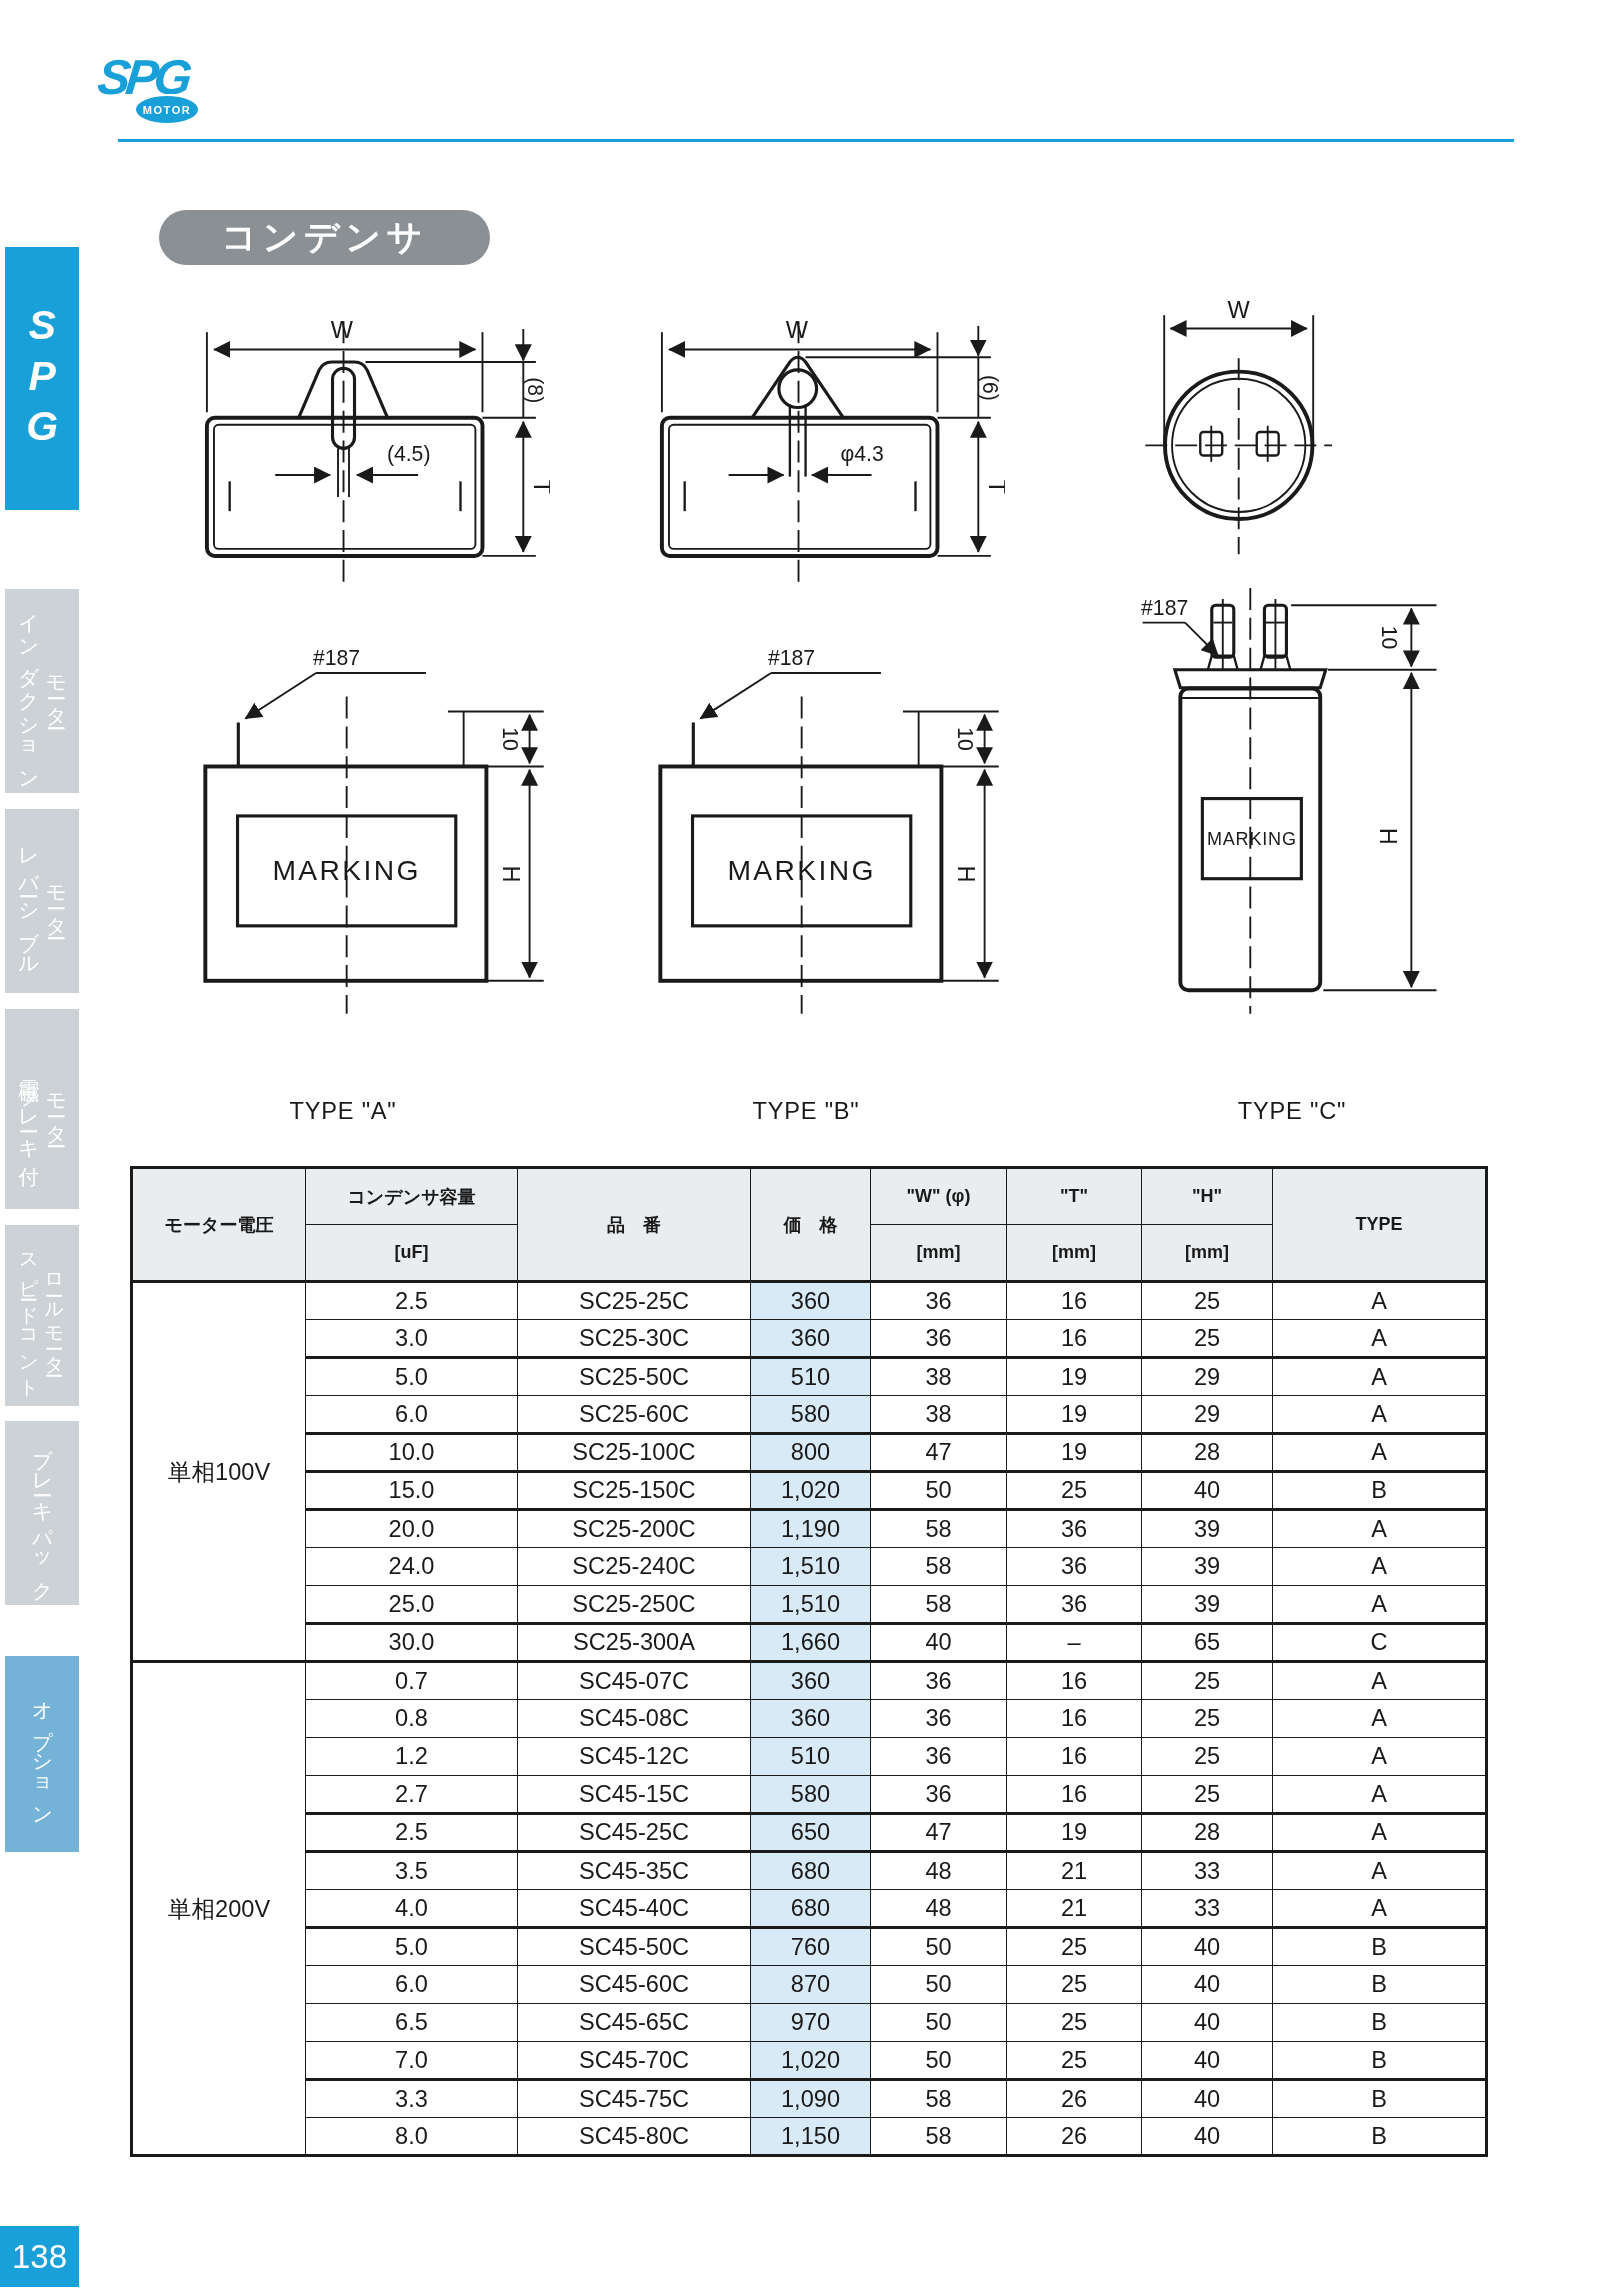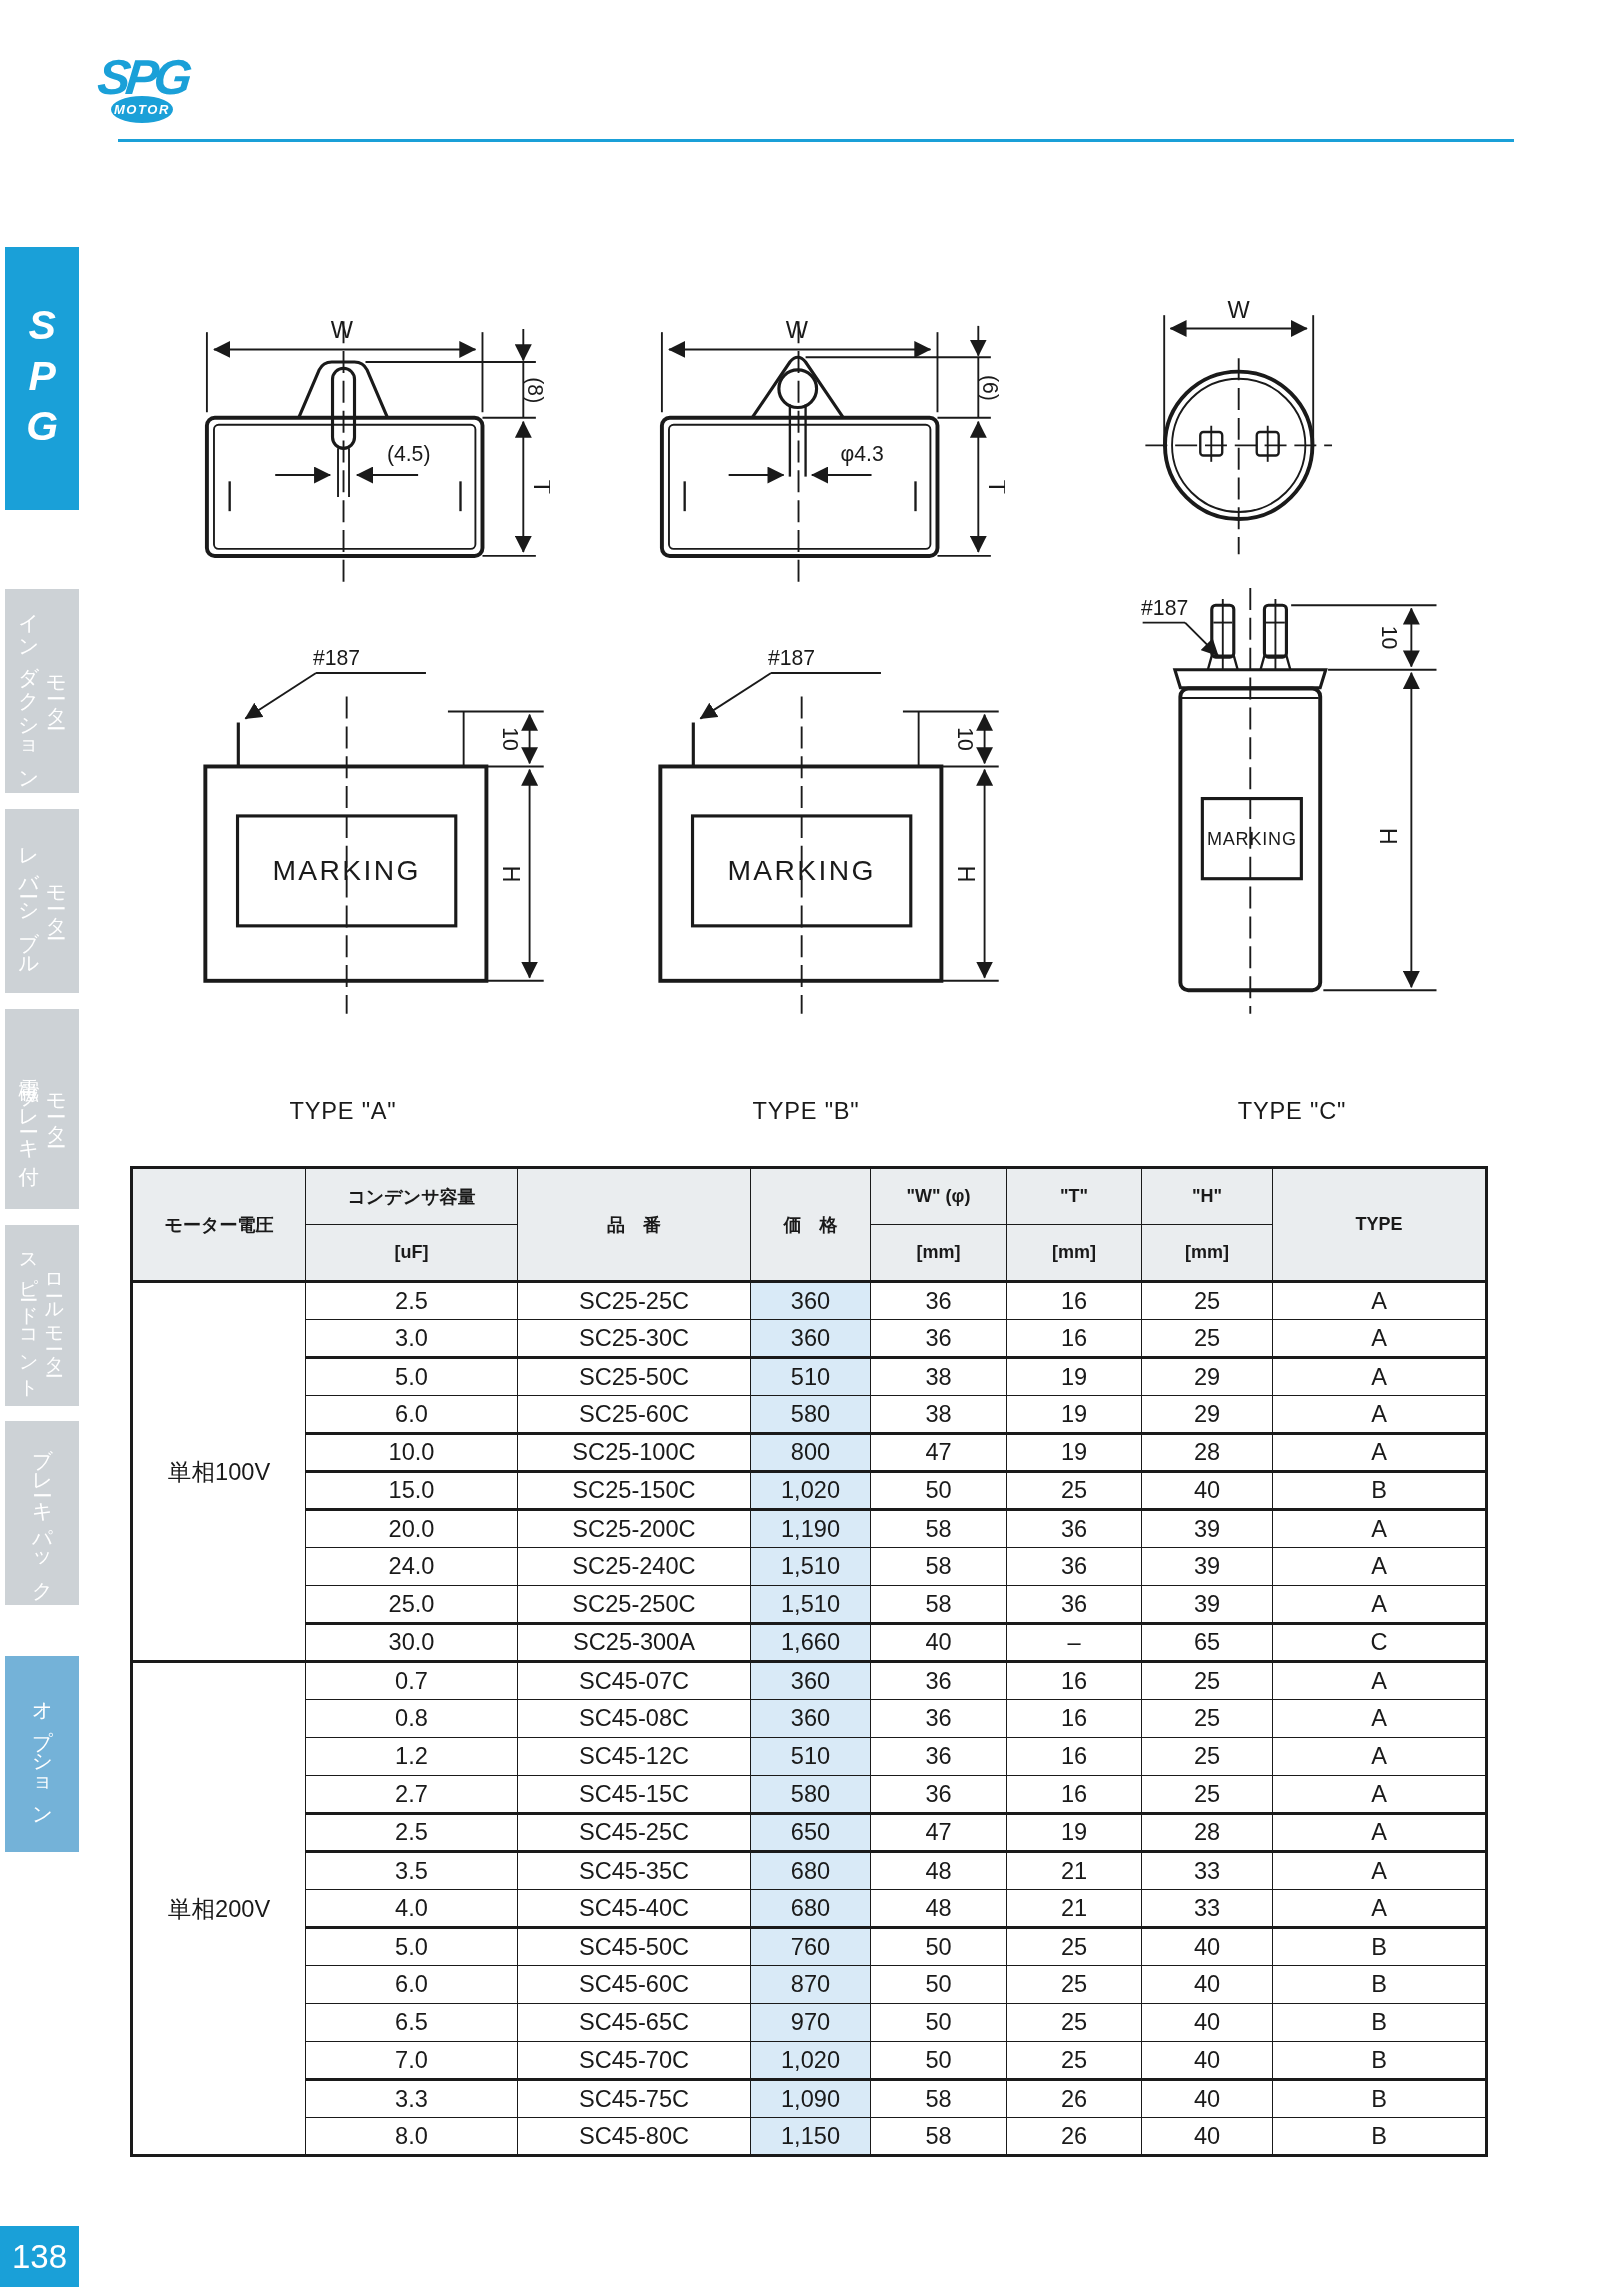--- a/index.html
+++ b/index.html
@@ -7,23 +7,23 @@
     --title-gray:#8B9095; --head-bg:#EAEDEF; --price-bg:#D9EAF7; --ink:#1A1A1A;
   }
   *{box-sizing:border-box;margin:0;padding:0;}
   html,body{background:#fff;}
   body{font-family:"Liberation Sans","DejaVu Sans",sans-serif;color:var(--ink);}
   .page{position:relative;width:1622px;height:2295px;background:#fff;overflow:hidden;}
 
   
   .logo{position:absolute;left:98px;top:53px;width:102px;height:82px;}
   .logo-text{font-size:49px;font-weight:900;font-style:italic;color:var(--brand);letter-spacing:-4.7px;line-height:1;transform:skewX(-6deg);}
-  .logo-oval{position:absolute;left:11px;top:41px;width:66px;height:31px;background:var(--brand);
-    border:2.4px solid #fff;border-radius:50%;color:#fff;font-size:13px;font-weight:bold;letter-spacing:1.6px;
-    display:flex;align-items:center;justify-content:center;font-style:italic;}
+  .logo-oval{position:absolute;left:36px;top:41px;width:66px;height:31px;background:var(--brand);
+    border:2.4px solid #fff;border-radius:50%;color:#fff;font-size:11px;font-weight:bold;letter-spacing:1.6px;
+    display:flex;align-items:center;justify-content:center;}
   .top-rule{position:absolute;left:118px;top:139px;width:1396px;height:3.1px;background:var(--brand);}
 
   
   .side-tab{position:absolute;left:4.7px;width:74px;display:flex;align-items:center;justify-content:center;}
   .side-tab .vtext{writing-mode:vertical-rl;text-orientation:mixed;white-space:pre-line;
     color:#fff;font-size:20.4px;letter-spacing:3.1px;line-height:1.35;text-align:center;}
   .tab-brand{background:var(--brand);}
   .tab-gray{background:var(--tab-gray);}
   .tab-blue{background:var(--brand-light);}
   .tab-brand .vtext{font-size:41px;font-weight:900;font-style:italic;text-orientation:upright;letter-spacing:4.7px;line-height:1;}
@@ -96,20 +96,21 @@
 スピードコント</span>
   </div>
   <div class="side-tab tab-gray" style="top:1421px;height:184px;">
     <span class="vtext">ブレーキパック</span>
   </div>
   <div class="side-tab tab-blue" style="top:1656px;height:196px;">
     <span class="vtext">オプション</span>
   </div>
   <div class="page-num">138</div>
 
+  <div class="title-pill">コンデンサ</div>
 
   <svg class="dwg" style="left:181px;top:310px;" width="369" height="283" viewBox="0 0 470 360">
     <line class="ln s2" x1="33" y1="130" x2="33" y2="28"></line>
       <line class="ln s2" x1="384" y1="130" x2="384" y2="28"></line>
     <line class="dim" x1="42" y1="50" x2="375" y2="50" marker-start="url(#ah)" marker-end="url(#ah)"></line>
     <text class="t30" x="205" y="36" text-anchor="middle">W</text>
     <rect class="ln s5" x="33" y="137" width="351" height="176" rx="10"></rect>
     <rect class="ln s2" x="42" y="146" width="333" height="158" rx="6"></rect>
     <path class="ln s4" d="M150 137 L176 76 Q181 66 192 66 L221 66 Q232 66 237 76 L263 137"></path>
     <rect class="ln s4" x="193" y="74" width="28" height="102" rx="14"></rect>

